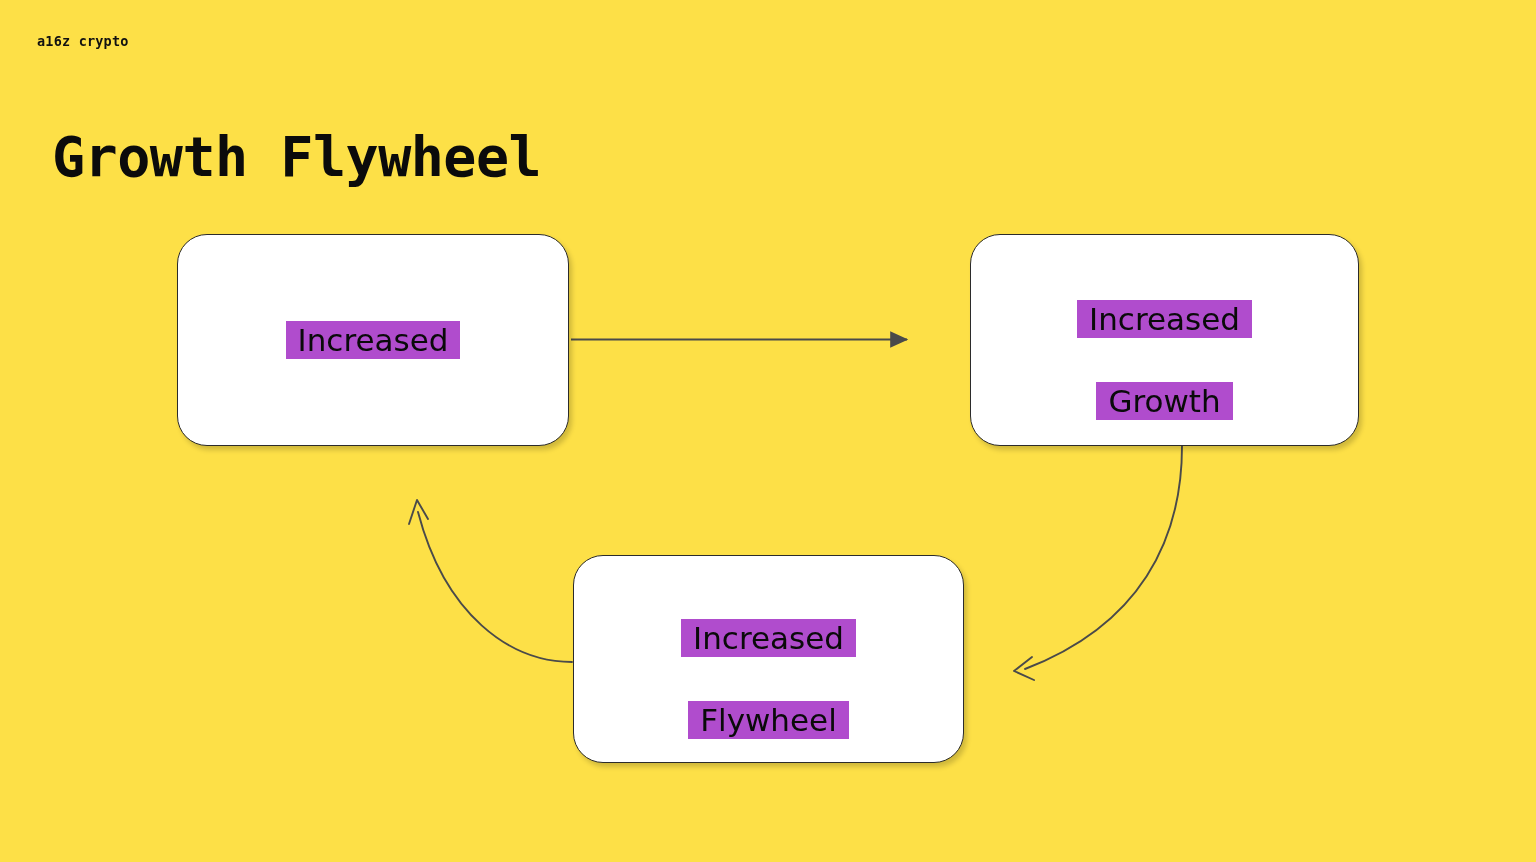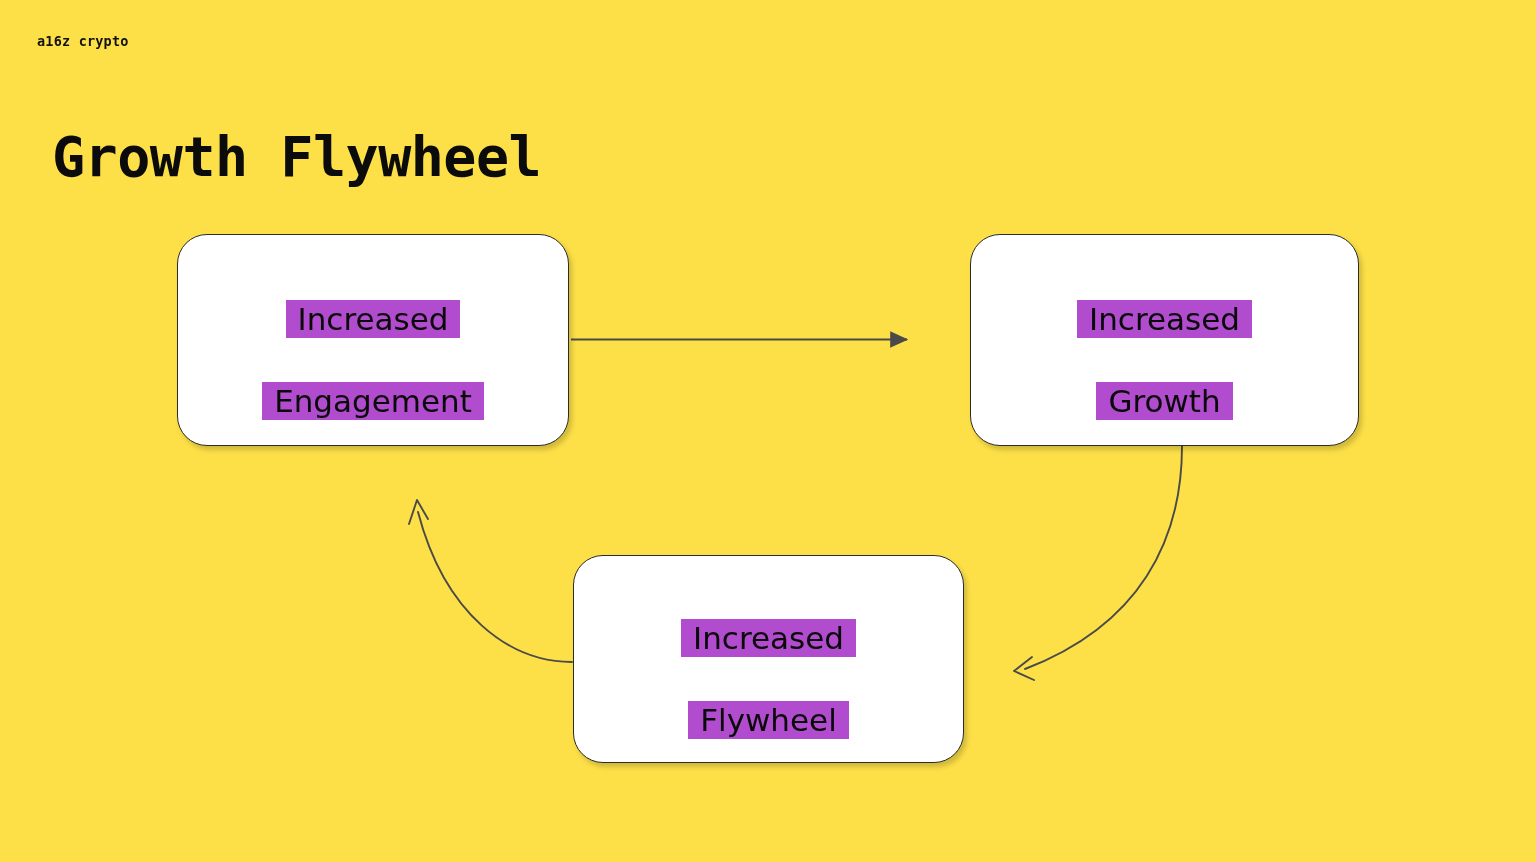--- a/index.html
+++ b/index.html
@@ -116,21 +116,20 @@
 
     <g>
       <path d="M572,662 C510,662 445,615 418,512" fill="none" stroke="#4a4a4a" stroke-width="1.9" stroke-linecap="round"></path>
       <path d="M409,524 L417,500 L428,519" fill="none" stroke="#4a4a4a" stroke-width="1.9" stroke-linecap="round" stroke-linejoin="round"></path>
     </g>
   </svg>
 
   <div class="node" id="node-engagement">
     <div class="node-label">
       <span class="hl">Increased</span><br>
-      <span class="hl">Engagement</span>
     </div>
   </div>
 
   <div class="node" id="node-reach">
     <div class="node-label">
       <span class="hl">Increased</span><br>
       <span class="hl">Growth</span>
     </div>
   </div>
 

